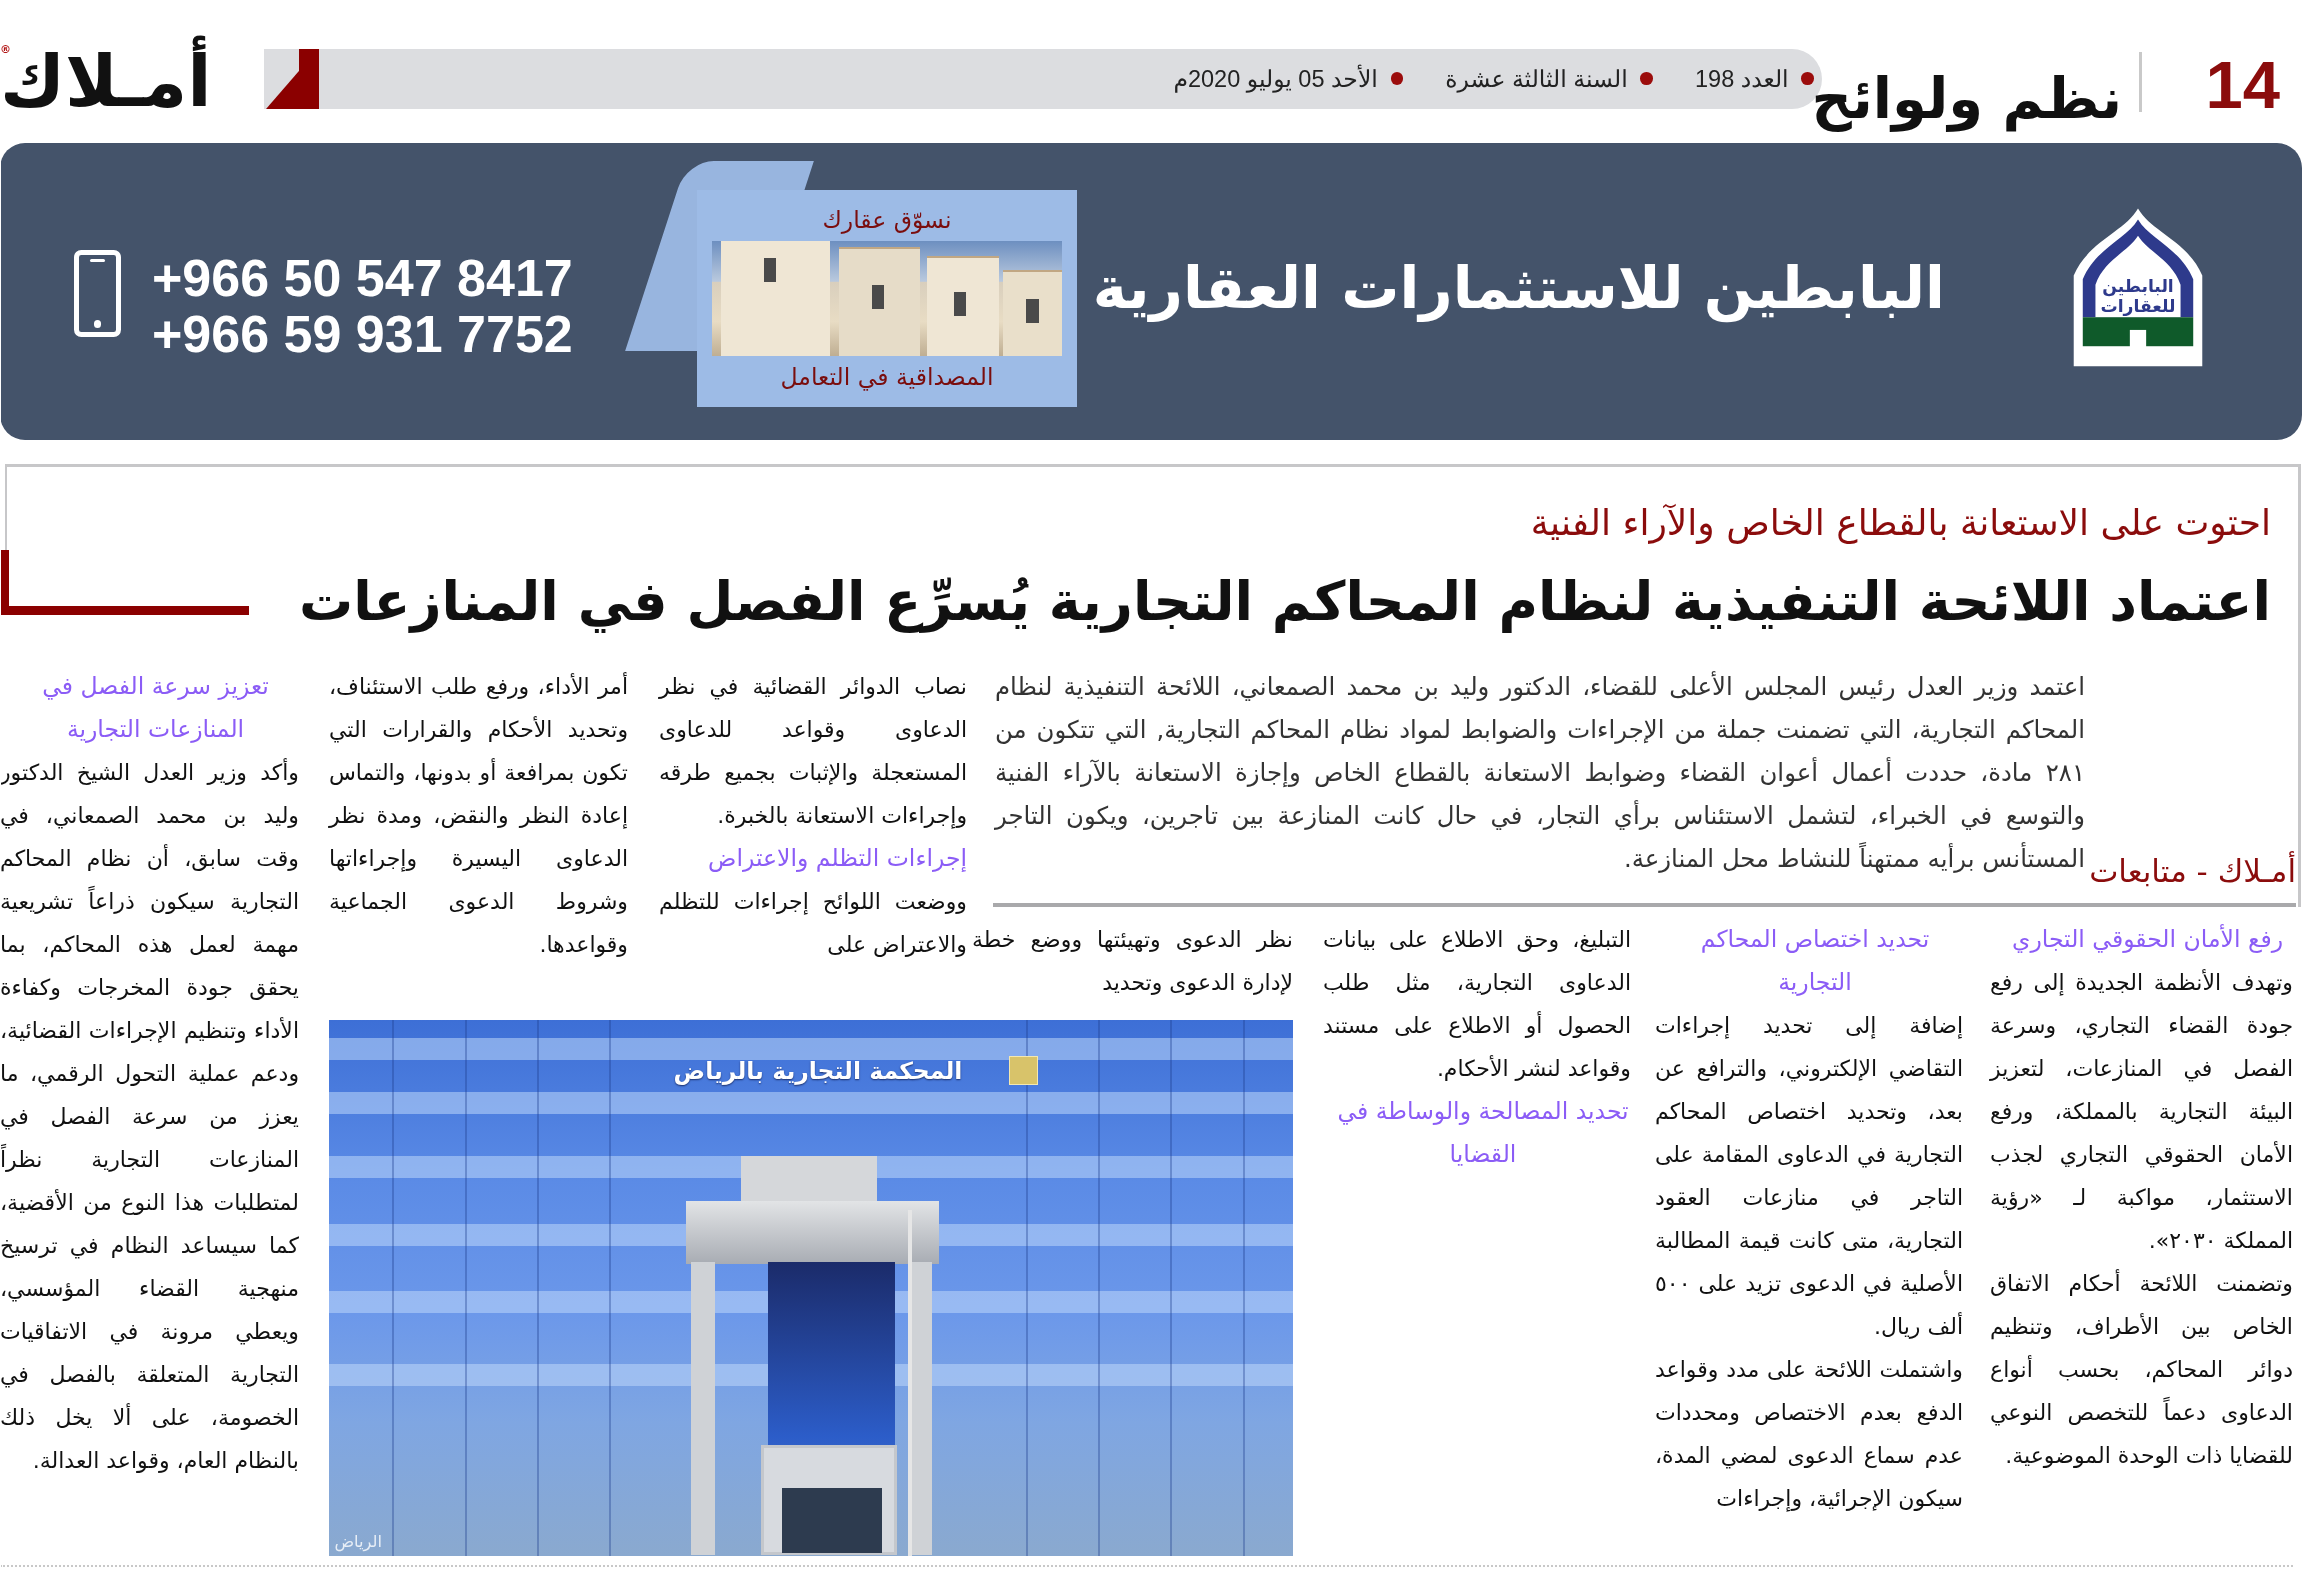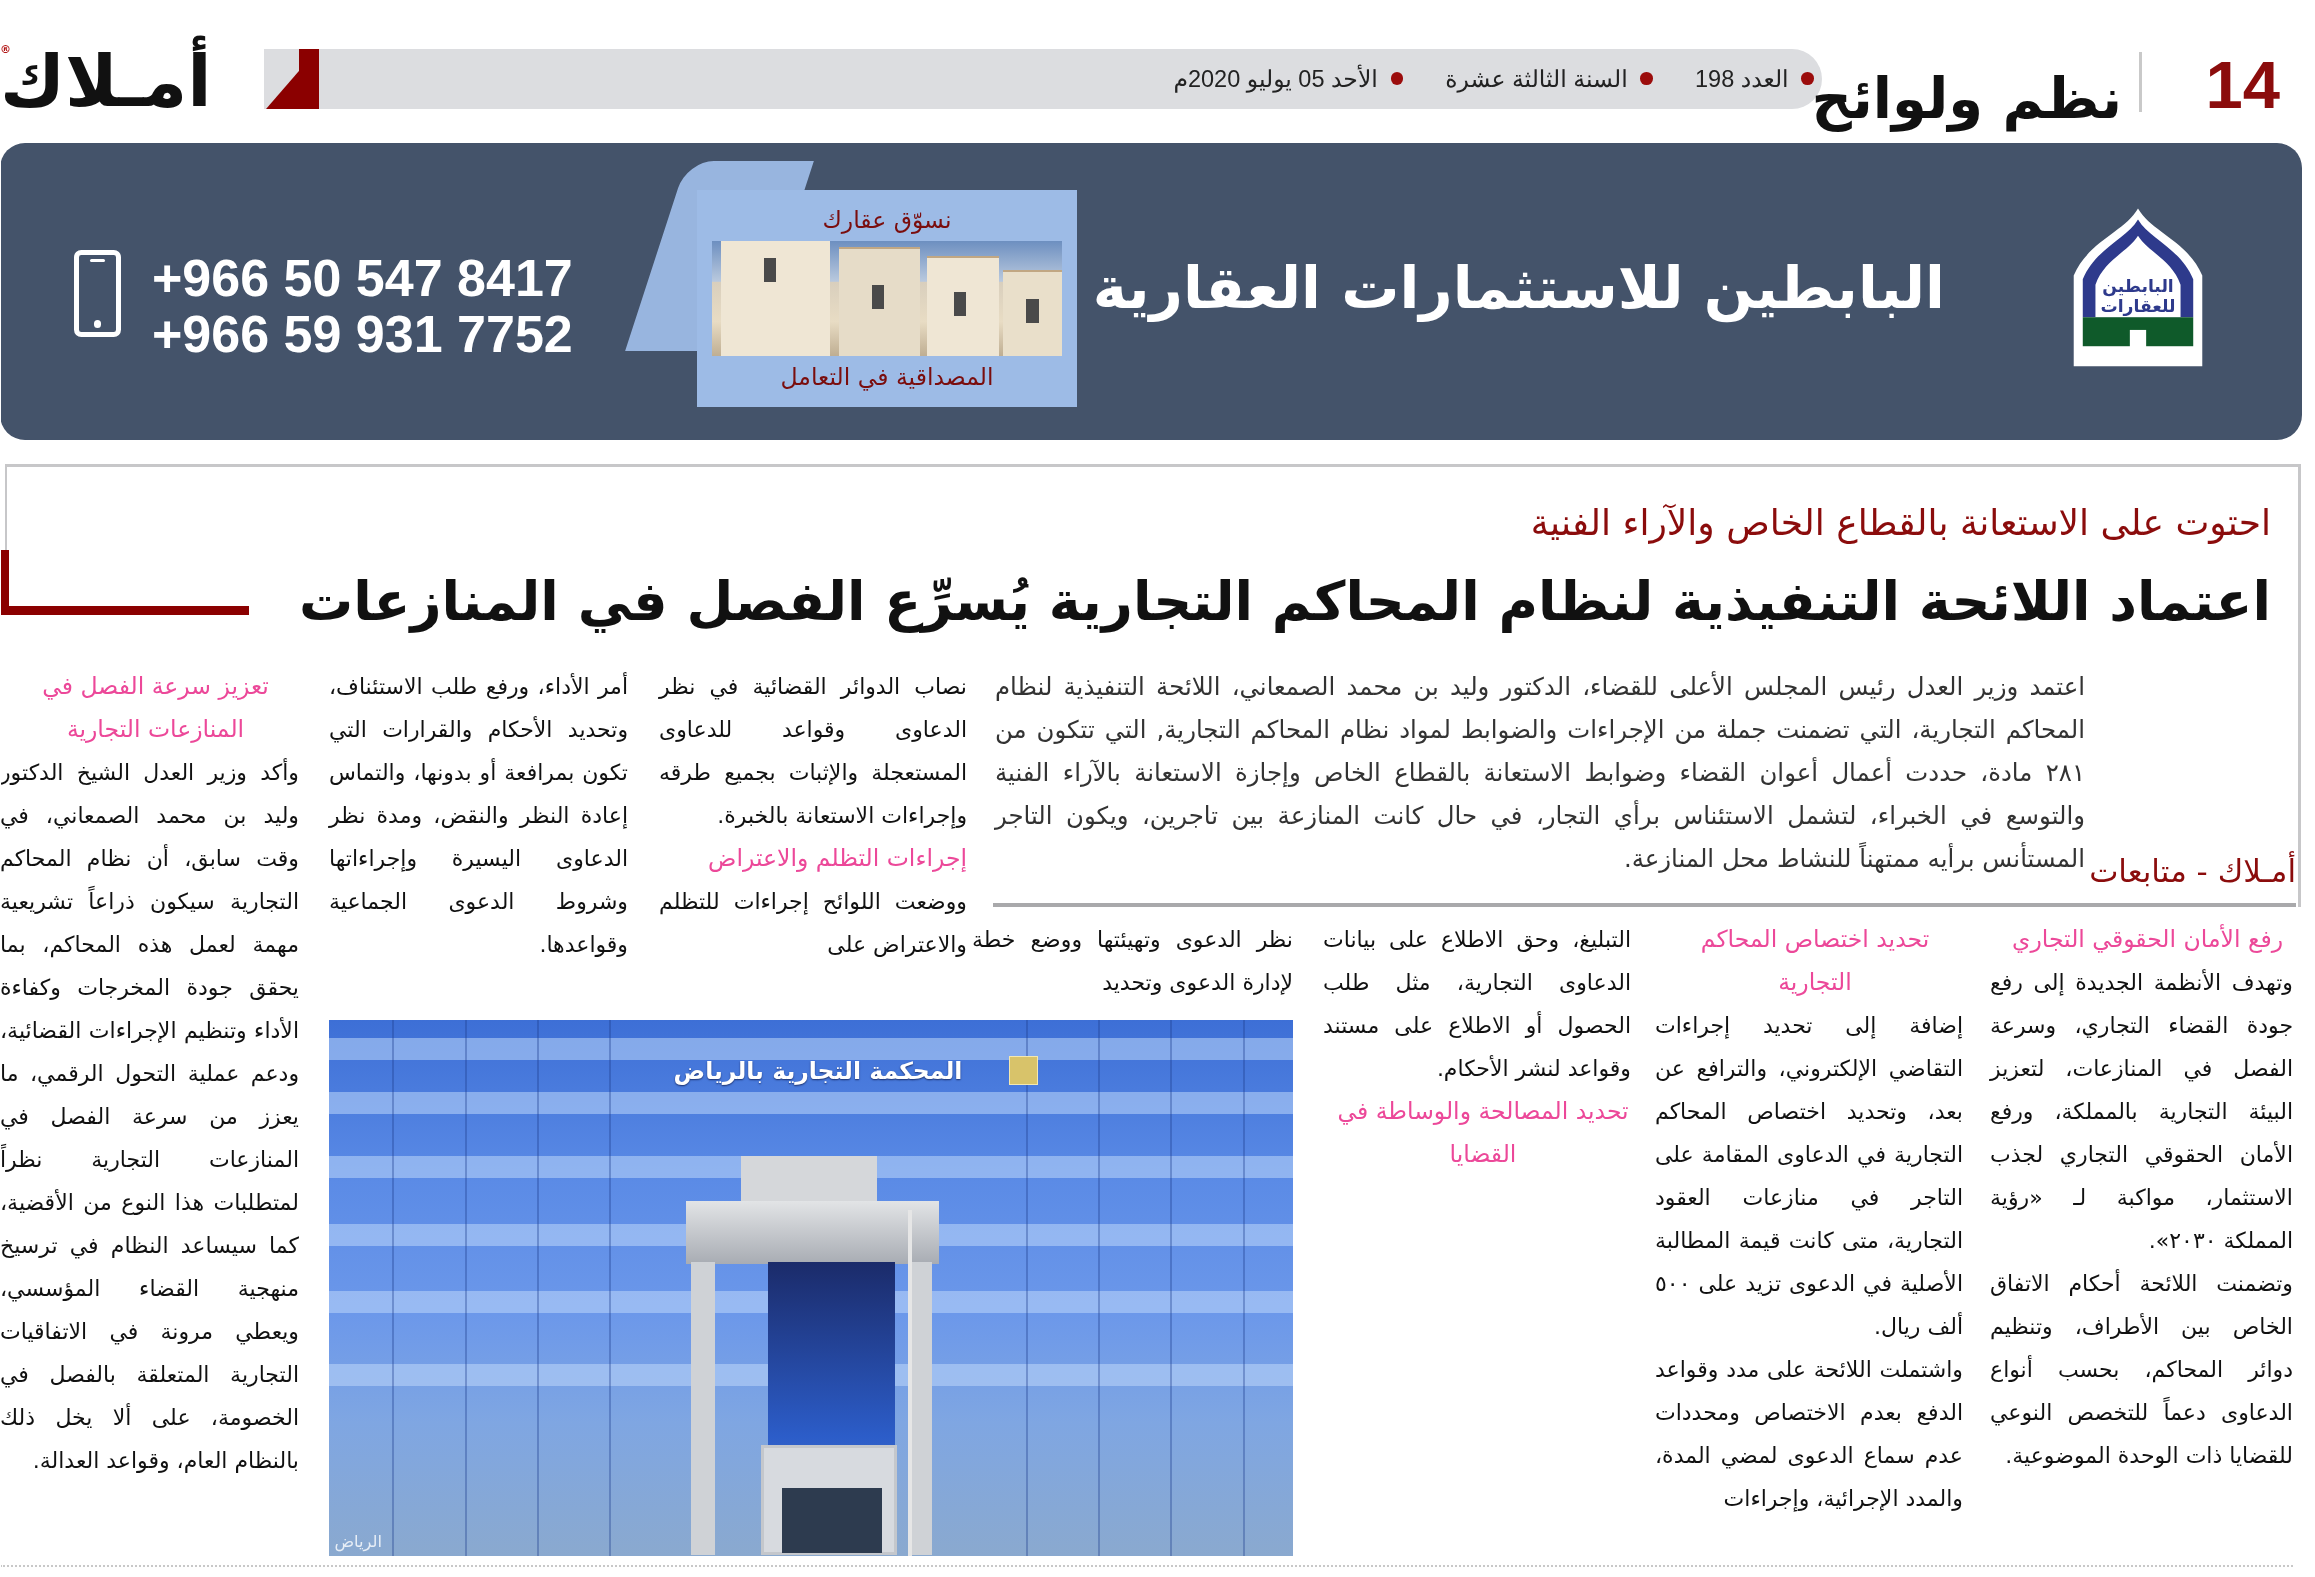--- a/index.html
+++ b/index.html
@@ -63,21 +63,21 @@
               font-weight: bold; font-size: 54px; color: #111; direction: rtl; white-space: nowrap; }
 
   .intro { position: absolute; left: 995px; top: 665px; width: 1090px; direction: rtl; font-family: "DejaVu Sans", sans-serif;
            font-size: 24.4px; line-height: 43px; color: #333; text-align: justify; text-align-last: right; }
   .byline { position: absolute; right: 20px; top: 850px; height: 43px; line-height: 43px; font-family: "DejaVu Sans", sans-serif;
             font-size: 31px; color: #8b0c0c; direction: rtl; }
   .intro-divider { position: absolute; left: 993px; top: 903px; width: 1303px; height: 3.6px; background: #a9a9ab; }
 
   .col { position: absolute; direction: rtl; font-family: "DejaVu Sans", sans-serif; font-size: 22px; line-height: 43px;
          color: #111; text-align: justify; text-align-last: right; }
-  .col .sub { color: #ec4899; font-size: 23.5px; text-align: center; text-align-last: center; display: block; padding-left: 12px; }
+  .col .sub { color: #8b5cf6; font-size: 23.5px; text-align: center; text-align-last: center; display: block; padding-left: 12px; }
   .col p { margin: 0; }
 
   .photo { position: absolute; left: 329px; top: 1020px; width: 964px; height: 536px; overflow: hidden;
            background: linear-gradient(180deg, #3d6fd6 0%, #5b8be6 30%, #6c98ea 55%, #7fa6e2 75%, #8aa9cf 100%); }
   .photo .band { position: absolute; left: 0; width: 100%; height: 22px; background: rgba(190,215,250,0.55); }
   .photo .vline { position: absolute; top: 0; width: 1.8px; height: 100%; background: rgba(30,60,140,0.35); }
   .photo .sign { position: absolute; left: 299px; top: 33px; width: 380px; height: 36px; line-height: 36px; text-align: center;
                  font-family: "DejaVu Sans", sans-serif; font-weight: bold; font-size: 23.5px; color: #fff; direction: rtl;
                  text-shadow: 0 0.9px 1.8px #1b2f6b; }
   .photo .emblem { position: absolute; left: 680px; top: 36px; width: 29px; height: 29px; background: #d8c36a; border: 1.8px solid #f4e8b0; }
@@ -197,21 +197,21 @@
 
 <div class="col" style="left:1990px; top:918px; width:303px;">
   <span class="sub">رفع الأمان الحقوقي التجاري</span>
   <p>وتهدف الأنظمة الجديدة إلى رفع جودة القضاء التجاري، وسرعة الفصل في المنازعات، لتعزيز البيئة التجارية بالمملكة، ورفع الأمان الحقوقي التجاري لجذب الاستثمار، مواكبة لـ «رؤية المملكة ٢٠٣٠».</p>
   <p>وتضمنت اللائحة أحكام الاتفاق الخاص بين الأطراف، وتنظيم دوائر المحاكم، بحسب أنواع الدعاوى دعماً للتخصص النوعي للقضايا ذات الوحدة الموضوعية.</p>
 </div>
 
 <div class="col" style="left:1655px; top:918px; width:308px;">
   <span class="sub">تحديد اختصاص المحاكم التجارية</span>
   <p>إضافة إلى تحديد إجراءات التقاضي الإلكتروني، والترافع عن بعد، وتحديد اختصاص المحاكم التجارية في الدعاوى المقامة على التاجر في منازعات العقود التجارية، متى كانت قيمة المطالبة الأصلية في الدعوى تزيد على ٥٠٠ ألف ريال.</p>
-  <p>واشتملت اللائحة على مدد وقواعد الدفع بعدم الاختصاص ومحددات عدم سماع الدعوى لمضي المدة، والمدد الإجرائية، وإجراءات</p>
+  <p>واشتملت اللائحة على مدد وقواعد الدفع بعدم الاختصاص ومحددات عدم سماع الدعوى لمضي المدة، سيكون الإجرائية، وإجراءات</p>
 </div>
 
 <div class="col" style="left:1323px; top:918px; width:308px;">
   <p>التبليغ، وحق الاطلاع على بيانات الدعاوى التجارية، مثل طلب الحصول أو الاطلاع على مستند وقواعد لنشر الأحكام.</p>
   <span class="sub">تحديد المصالحة والوساطة في القضايا</span>
 </div>
 
 <div class="col" style="left:972px; top:918px; width:321px;">
   <p>نظر الدعوى وتهيئتها ووضع خطة لإدارة الدعوى وتحديد</p>
 </div>

